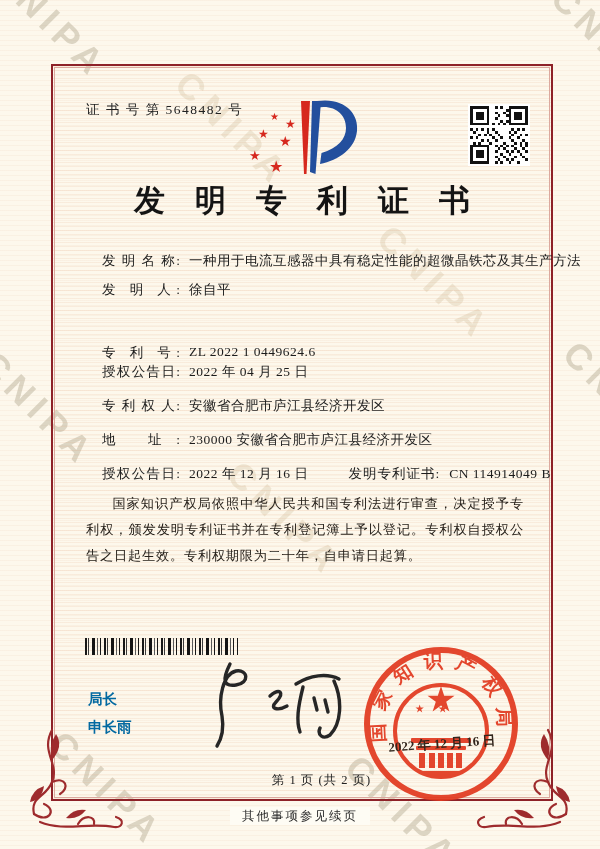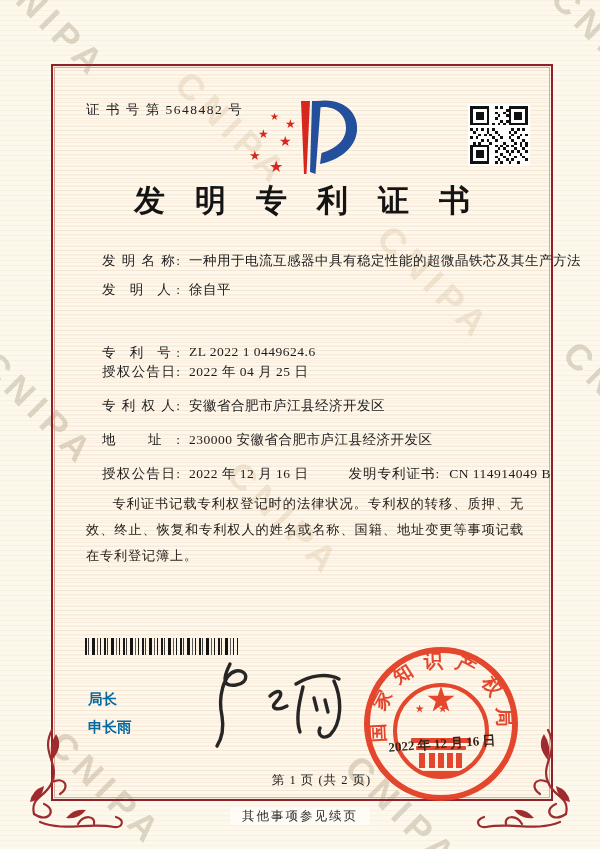--- a/index.html
+++ b/index.html
@@ -158,21 +158,21 @@
   <span class="flabel">专 利 权 人:</span><span class="fvalue">安徽省合肥市庐江县经济开发区</span>
 </div>
 <div class="frow" style="top:431px">
   <span class="flabel">地 址:</span><span class="fvalue">230000 安徽省合肥市庐江县经济开发区</span>
 </div>
 <div class="frow" style="top:465px">
   <span class="flabel">授权公告日:</span><span class="fvalue">2022 年 12 月 16 日</span><span class="flabel2">发明专利证书:</span><span class="fvalue">CN 114914049 B</span>
 </div>
 
 <div class="paras">
-  <p>专利证书记载专利权登记时的法律状况。专利权的转移、质押、无效、终止、恢复和专利权人的姓名或名称、国籍、地址变更等事项记载在专利登记簿上。</p>
+  <p>国家知识产权局依照中华人民共和国专利法进行审查，决定授予专利权，颁发发明专利证书并在专利登记簿上予以登记。专利权自授权公告之日起生效。专利权期限为二十年，自申请日起算。</p>
 </div>
 
 <div class="abs barcode"></div>
 
 <div class="abs signer">
   <div>局长</div>
   <div>申长雨</div>
 </div>
 
 <svg class="abs signature" viewBox="0 0 150 92">

